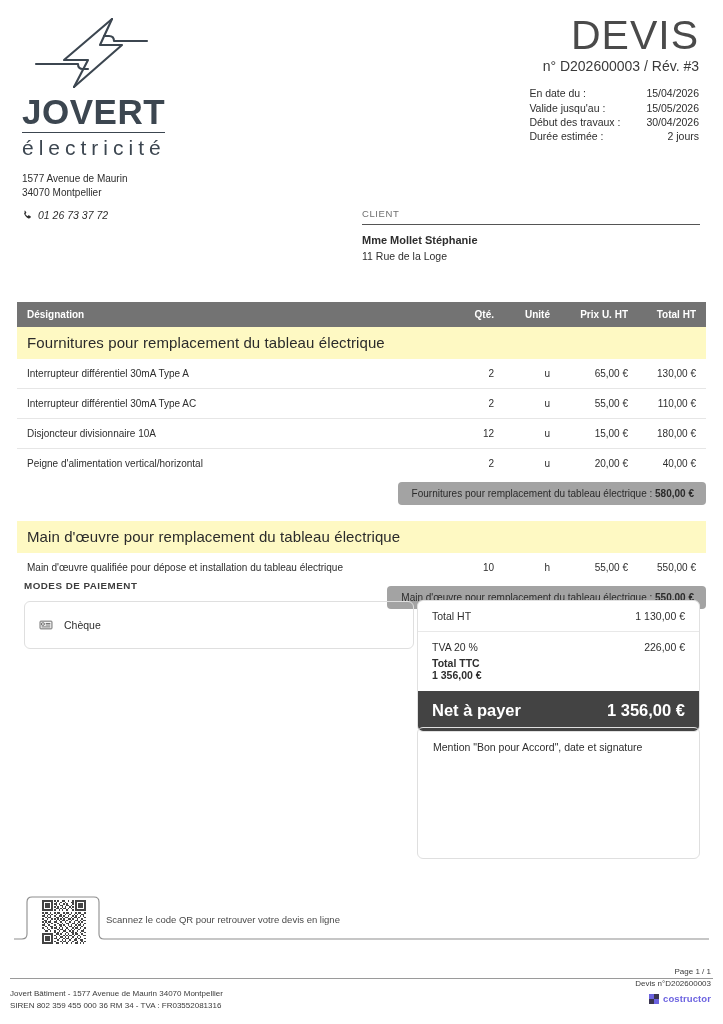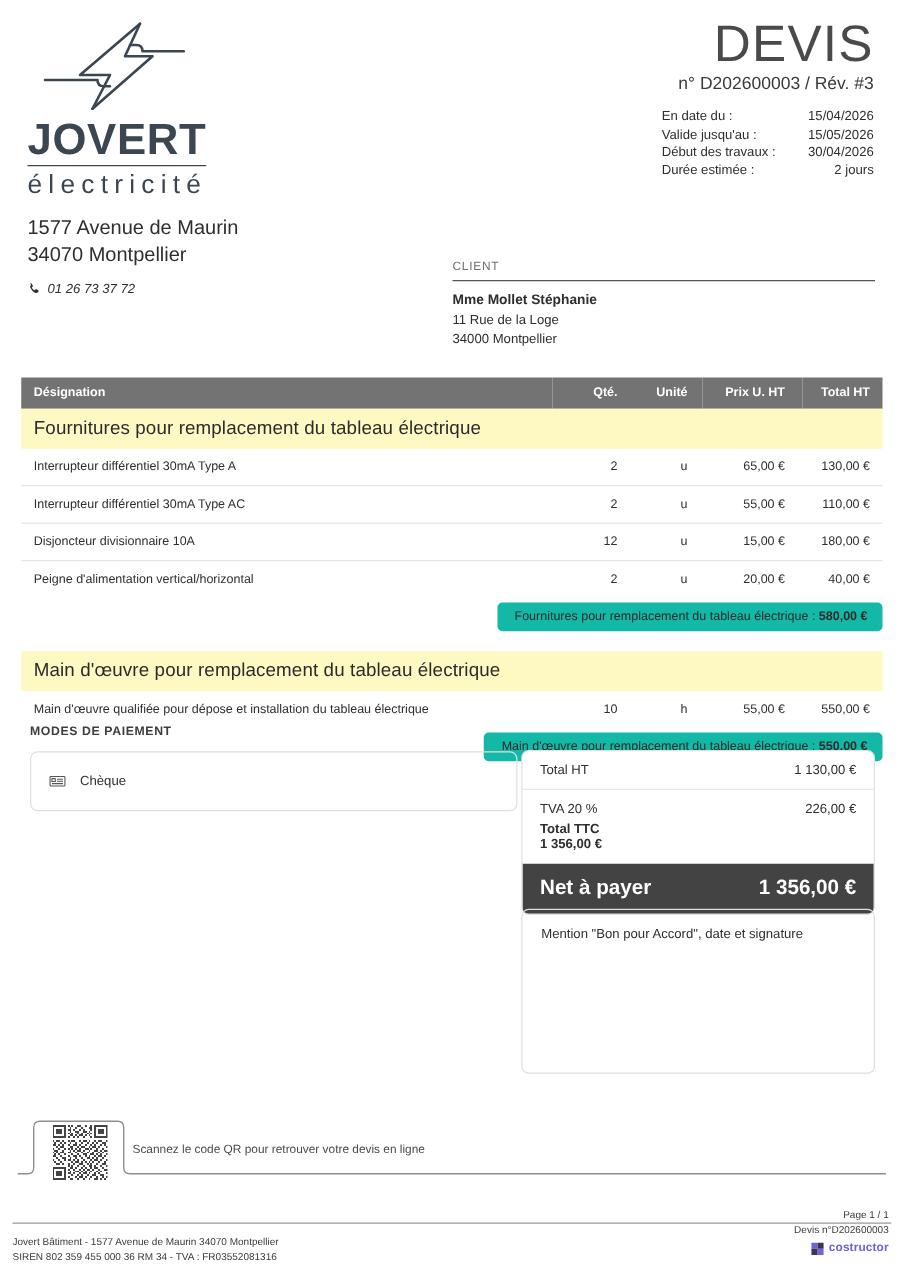--- a/index.html
+++ b/index.html
@@ -35,21 +35,21 @@
   }
   .logo-sub {
     font-size: 21px;
     letter-spacing: 5.0px;
     color: #3c4650;
     margin-top: 4px;
     line-height: 1;
   }
   .brand-addr {
     margin-top: 14px;
-    font-size: 16px;
+    font-size: 10px;
     line-height: 1.38;
     color: #2e2e2e;
   }
   .brand-phone {
     margin-top: 9px;
     font-size: 10.5px;
     display: flex; align-items: flex-end; gap: 5px;
     color: #2e2e2e;
     font-style: italic;
   }
@@ -134,21 +134,21 @@
   tr.item td.td-desc { text-align: left; padding-left: 10px; border-bottom: 1px solid #e6e6e6; }
   tr.item td.td-tot { padding-right: 10px; }
   tr.item td.td-pu { padding-right: 14px; }
   tr.item td.td-unit { padding-right: 12px; }
   tr.item td.td-qty { padding-right: 10px; }
   tr.item.last td { border-bottom: none; }
 
   tr.subtotal td { padding: 0; border: none; background: #fff; }
   .sub-wrap { display: flex; justify-content: flex-end; padding: 4px 0 7px 0; }
   .sub-pill {
-    background: #14b8a6;
+    background: #a3a3a3;
     color: #2b2b2b;
     font-size: 10px;
     padding: 6px 12px 6px 14px;
     border-radius: 4px;
   }
   .sub-pill b { font-weight: bold; }
   .sec-gap td { height: 9px; padding: 0; border: none; background: #fff; }
 
   
   .pay { position: absolute; left: 24px; top: 580px; width: 390px; }
@@ -287,21 +287,20 @@
         </tbody>
       </table>
     </div>
   </div>
 
   <div class="client">
     <div class="client-head">CLIENT</div>
     <div class="client-body">
       <div class="client-name">Mme Mollet Stéphanie</div>
       <div>11 Rue de la Loge</div>
-      <div>34000 Montpellier</div>
     </div>
   </div>
 
   <div class="items">
     <table class="itable">
       <colgroup>
         <col class="c-desc">
           <col class="c-qty">
           <col class="c-unit">
           <col class="c-pu">

